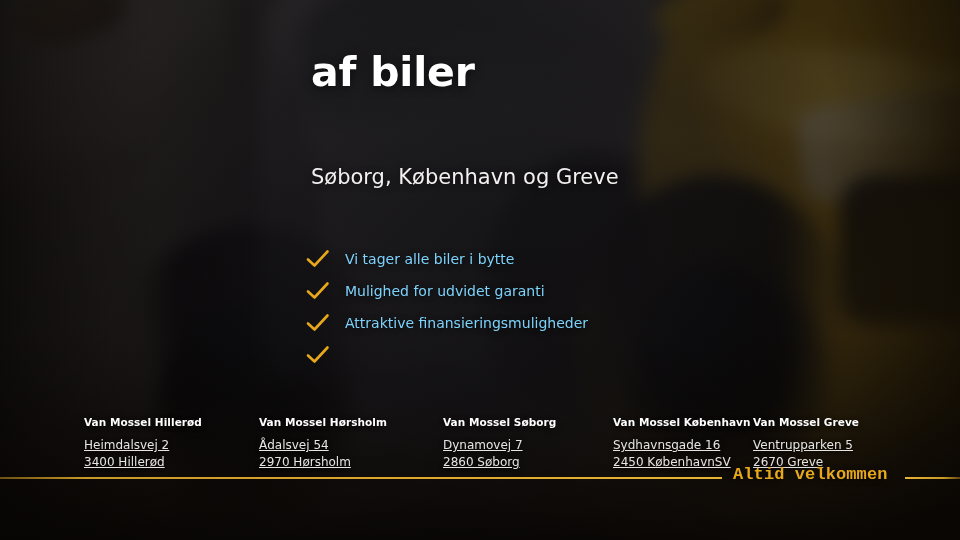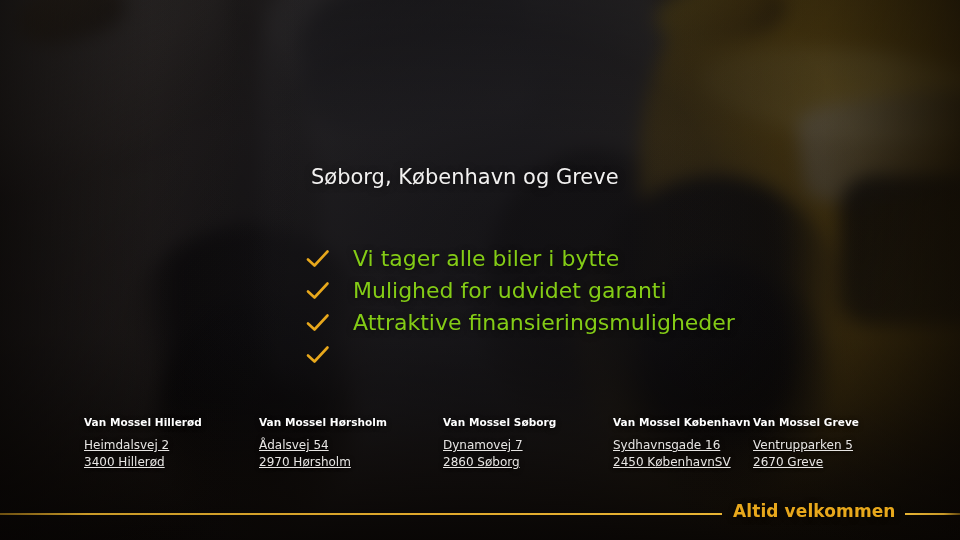--- a/index.html
+++ b/index.html
@@ -154,41 +154,41 @@
   }
   .subtitle .l2 { display:block; }
 
   .bullets { position:absolute; left:305px; top:245px; width:620px; }
   .bullet { position:relative; height:30px; margin-bottom:2px; }
   .bullet .tick {
     position:absolute; left:0; top:3px; width:26px; height:22px;
   }
   .bullet .tick svg { display:block; }
   .bullet .btxt {
-    position:absolute; left:48px; top:0;
-    font-size:22px; font-weight:400; line-height:28px;
-    color:#84cc16; white-space:nowrap;
+    position:absolute; left:40px; top:0;
+    font-size:14px; font-weight:400; line-height:28px;
+    color:#7dd3fc; white-space:nowrap;
     text-shadow:0 1px 6px rgba(0,0,0,.6);
   }
 
   .locations { position:absolute; left:0; top:416px; width:852px; height:56px;padding-left:32px; }
   .loc { position:absolute; top:0; }
   .loc .lname {
     font-size:10.5px; font-weight:bold; color:#ffffff;
     letter-spacing:.05px; white-space:nowrap; margin-bottom:9px;
     text-shadow:0 1px 5px rgba(0,0,0,.75);
   }
   .loc .laddr {
     font-size:12px; font-weight:400; color:#e7e5e3; line-height:1.38;
     white-space:nowrap;
     text-shadow:0 1px 5px rgba(0,0,0,.75);
     text-decoration:underline;
   }
 
-  .footer { position:absolute; left:0; top:506px; width:804px; height:22px; }
+  .footer { position:absolute; left:0; top:470px; width:804px; height:22px;font-family:Liberation Mono, monospace; }
   .rule-left {
     position:absolute; left:0; top:7px; height:1.6px; width:722px;
     background:linear-gradient(90deg, rgba(193,142,28,.55) 0%, #c99a28 12%, #e0a92c 60%, #e8b434 100%);
   }
   .foot-text {
     position:absolute; left:733px; top:-5px;
     font-size:17px; font-weight:bold; color:#e8a81c;
     letter-spacing:.1px; white-space:nowrap;
     text-shadow:0 1px 6px rgba(0,0,0,.6);
   }
@@ -223,20 +223,21 @@
   </div>
 
   <div class="tint-global"></div>
   <div class="tint-center"></div>
   <div class="tint-vert"></div>
   <div class="tint-edges"></div>
 
   <div class="content">
 
     <div class="headline">
+      <span class="l2">af biler</span>
     </div>
 
     <div class="subtitle">
       <span class="l2">Søborg, København og Greve</span>
     </div>
 
     <div class="bullets">
 
       <div class="bullet">
         <span class="tick">

